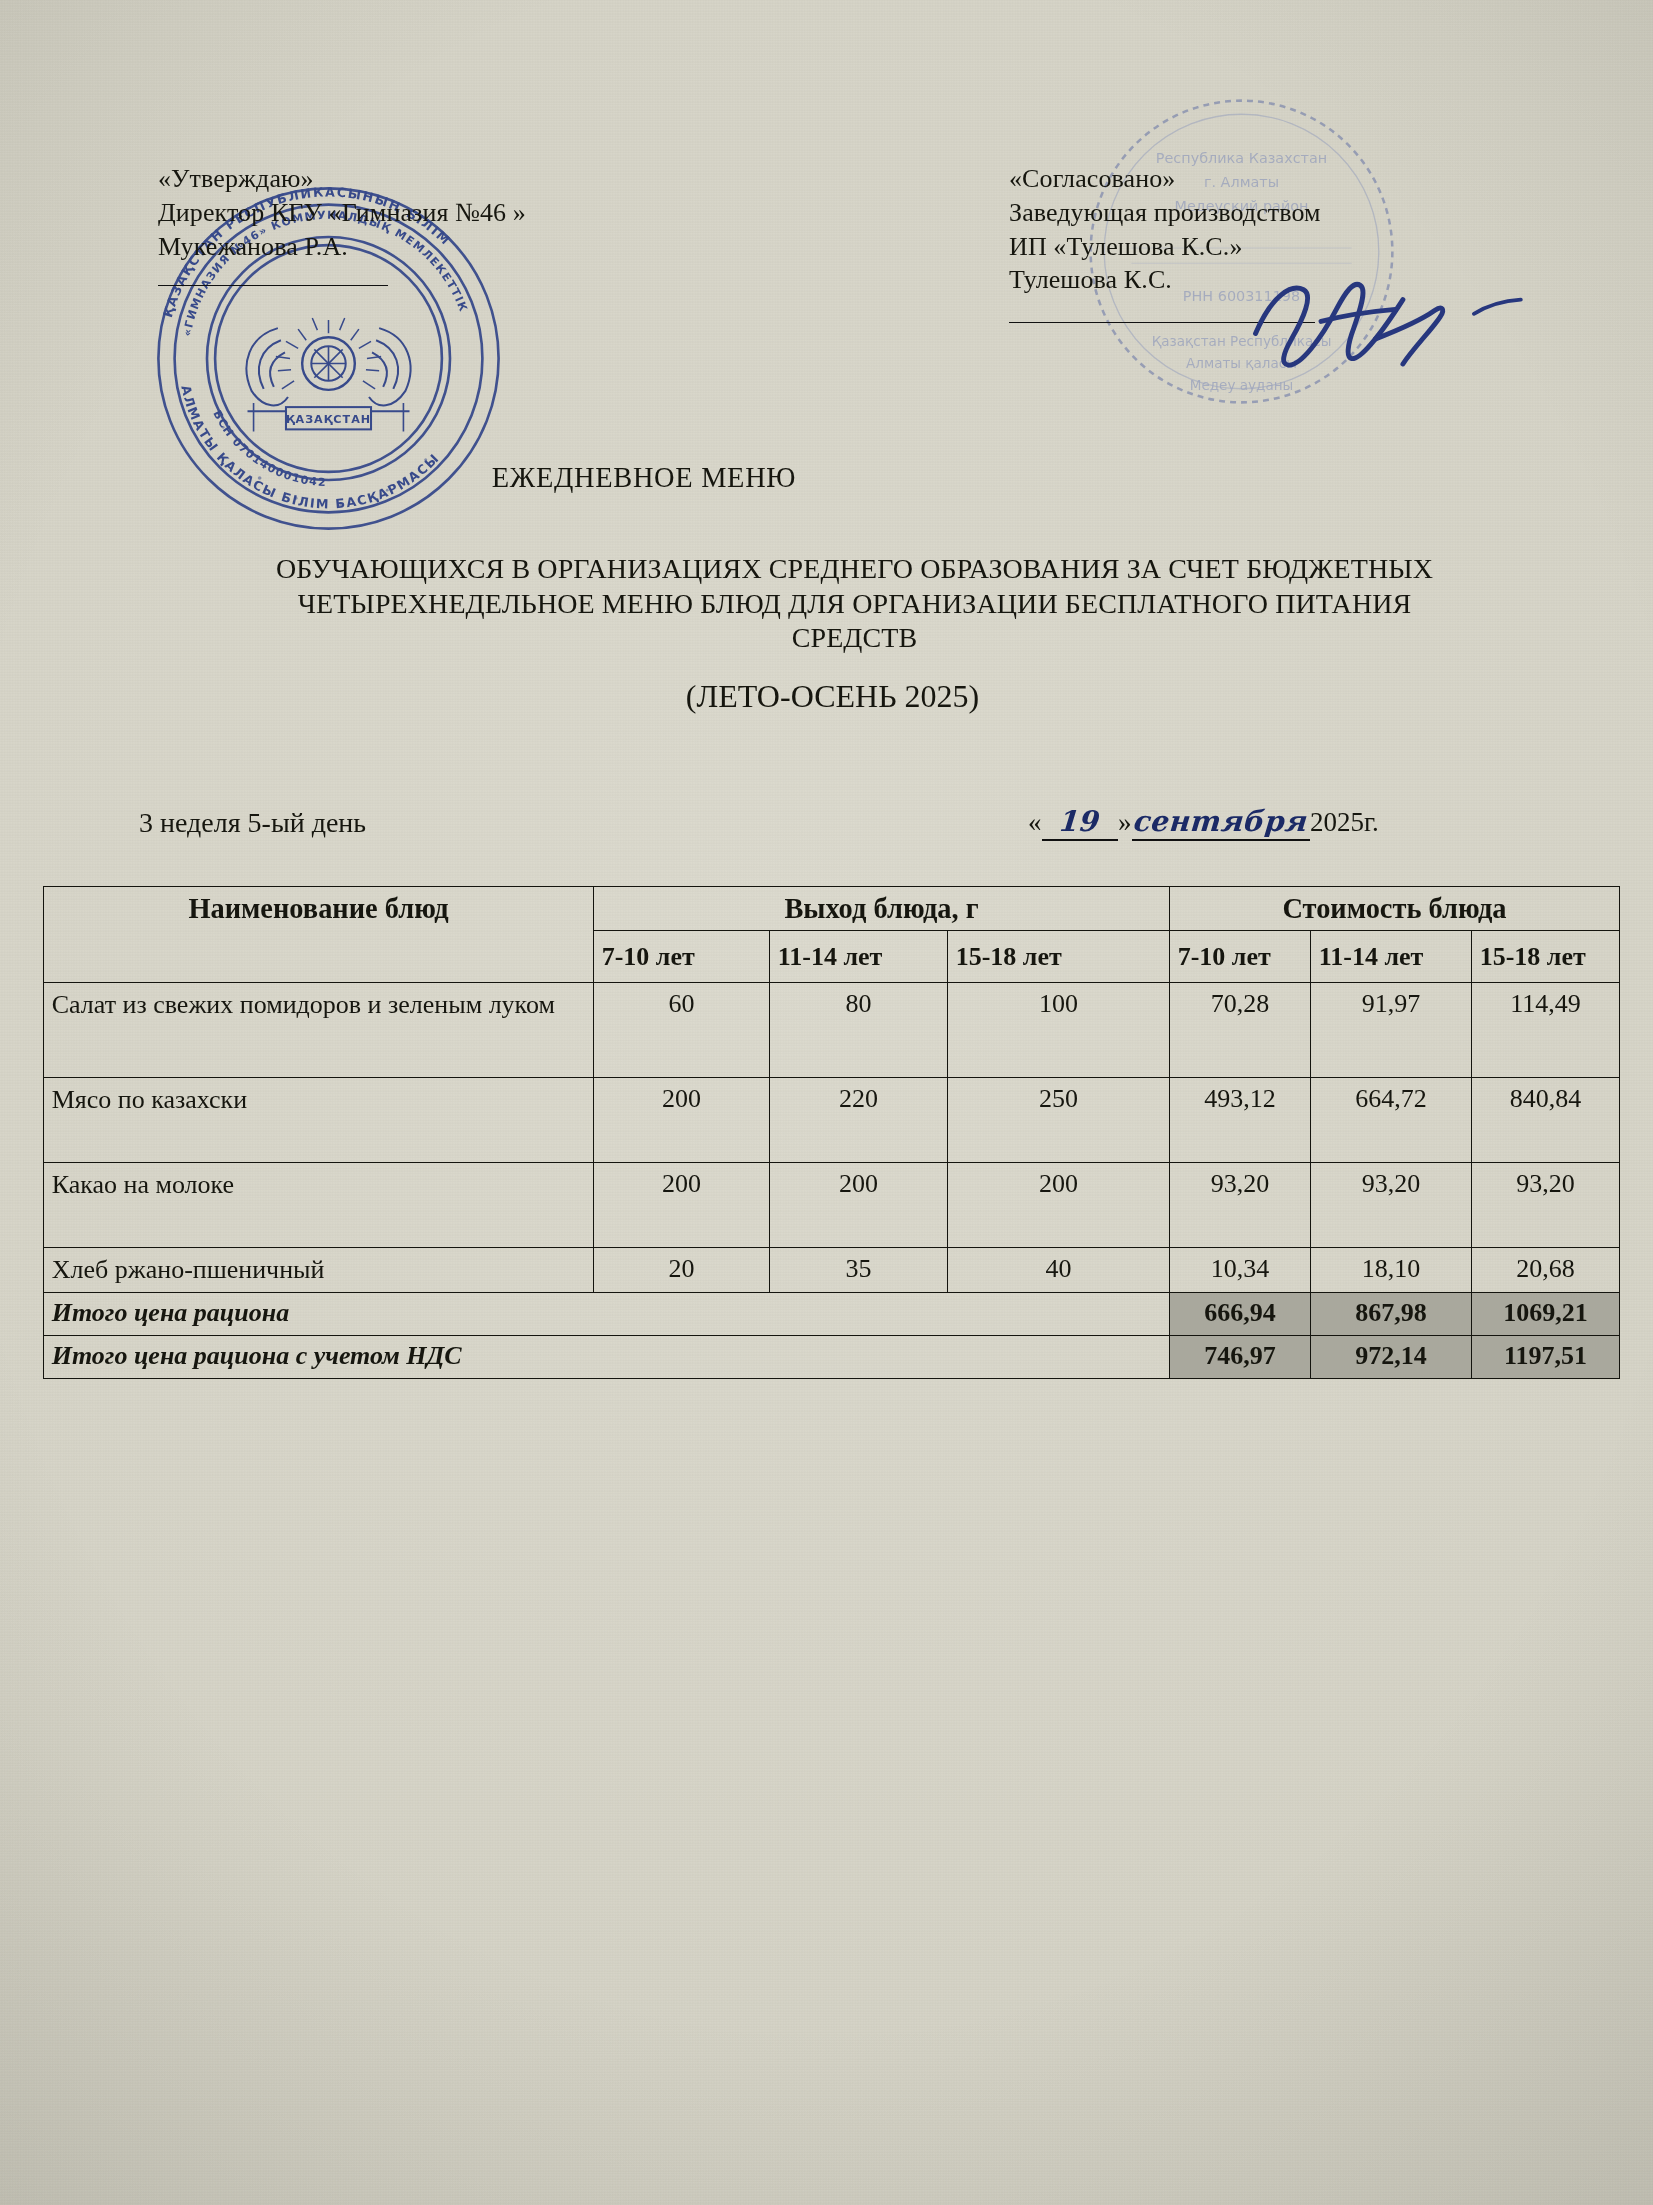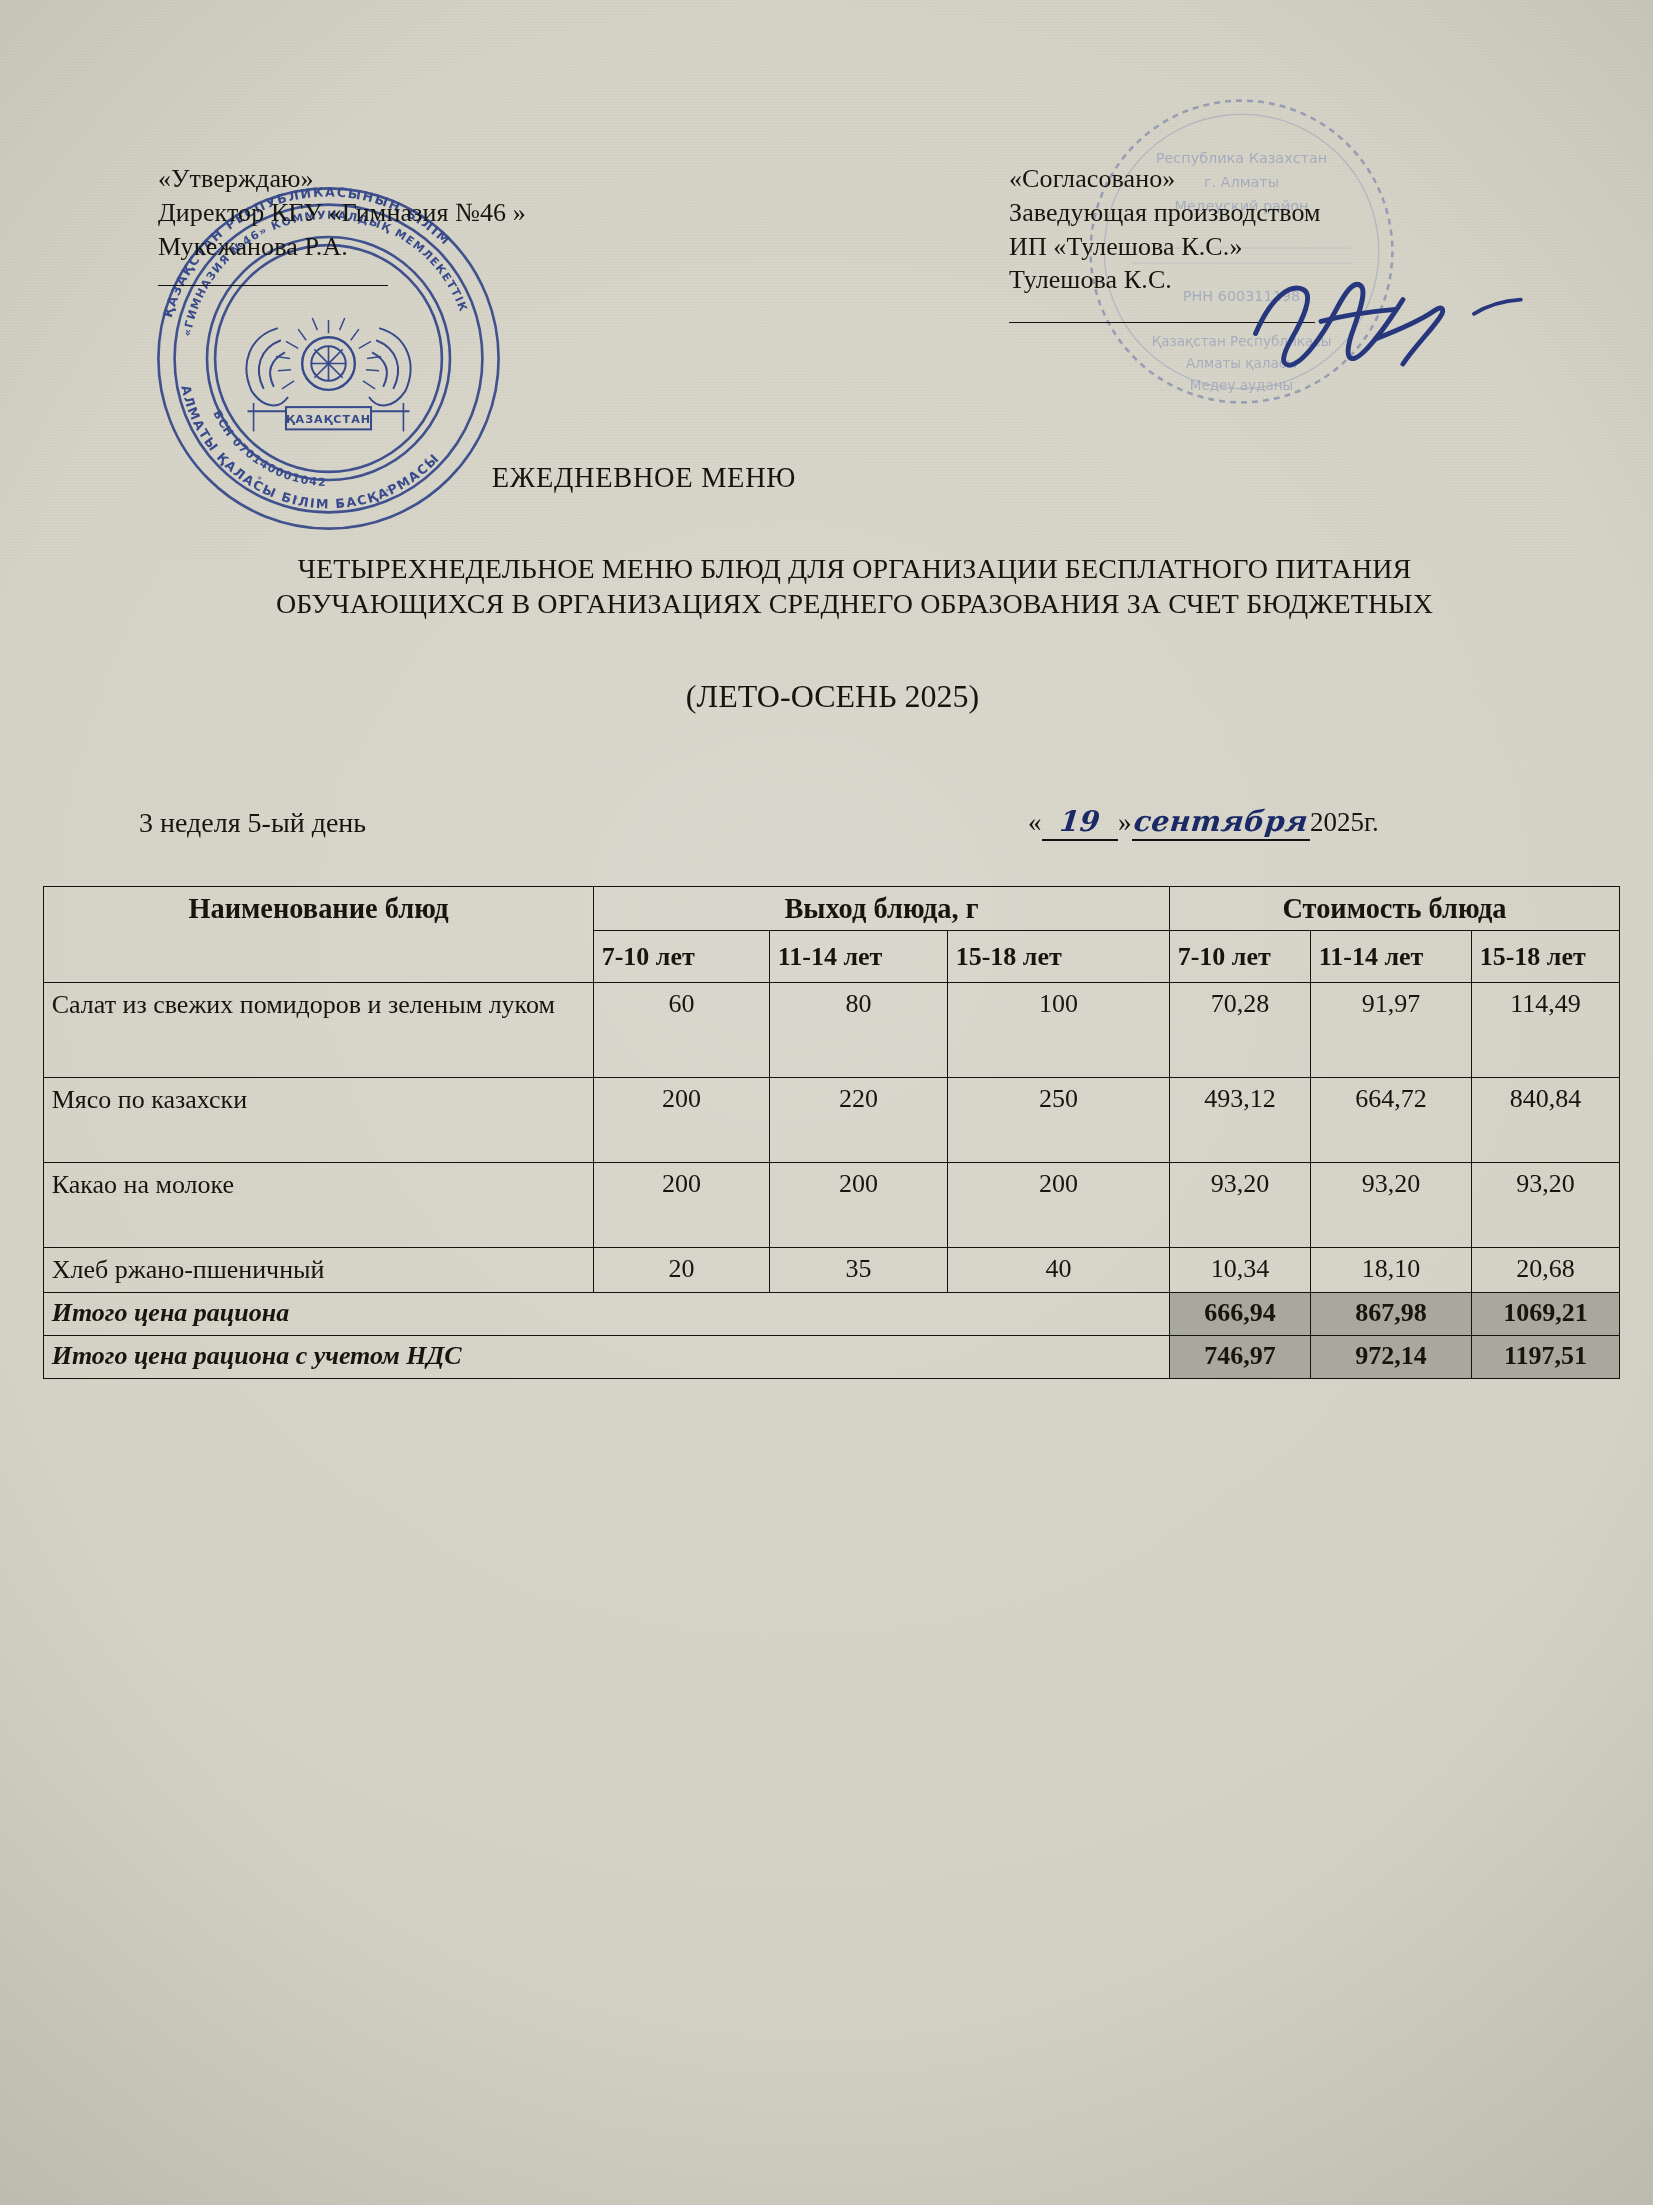--- a/index.html
+++ b/index.html
@@ -316,22 +316,23 @@
       <path d="M 250,150 C 286,136 330,118 358,98 C 372,88 378,96 368,110 C 352,134 318,168 300,196"></path>
     </g>
     <path d="M 430,104 C 456,88 484,80 516,78" fill="none" stroke="#27377e" stroke-width="7" stroke-linecap="round"></path>
   </svg>
 
   <div class="title-daily">
     <span>ЕЖЕДНЕВНОЕ МЕНЮ</span>
   </div>
 
   <div class="title-main">
+    <div>ОБУЧАЮЩИХСЯ В ОРГАНИЗАЦИЯХ СРЕДНЕГО ОБРАЗОВАНИЯ ЗА СЧЕТ БЮДЖЕТНЫХ</div>
     <div>ЧЕТЫРЕХНЕДЕЛЬНОЕ МЕНЮ БЛЮД ДЛЯ ОРГАНИЗАЦИИ БЕСПЛАТНОГО ПИТАНИЯ</div>
-    <div>ОБУЧАЮЩИХСЯ В ОРГАНИЗАЦИЯХ СРЕДНЕГО ОБРАЗОВАНИЯ ЗА СЧЕТ БЮДЖЕТНЫХ</div>
+    <div>СРЕДСТВ</div>
   </div>
 
   <div class="title-season">
     <span>(ЛЕТО-ОСЕНЬ 2025)</span>
   </div>
 
   <div class="week-line">3 неделя 5-ый день</div>
 
   <div class="date-line">
     <span>«</span><span class="date-blank"><span class="hand">19</span></span><span>»</span><span class="date-month-blank"><span class="hand">сентября</span></span><span>2025г.</span>

